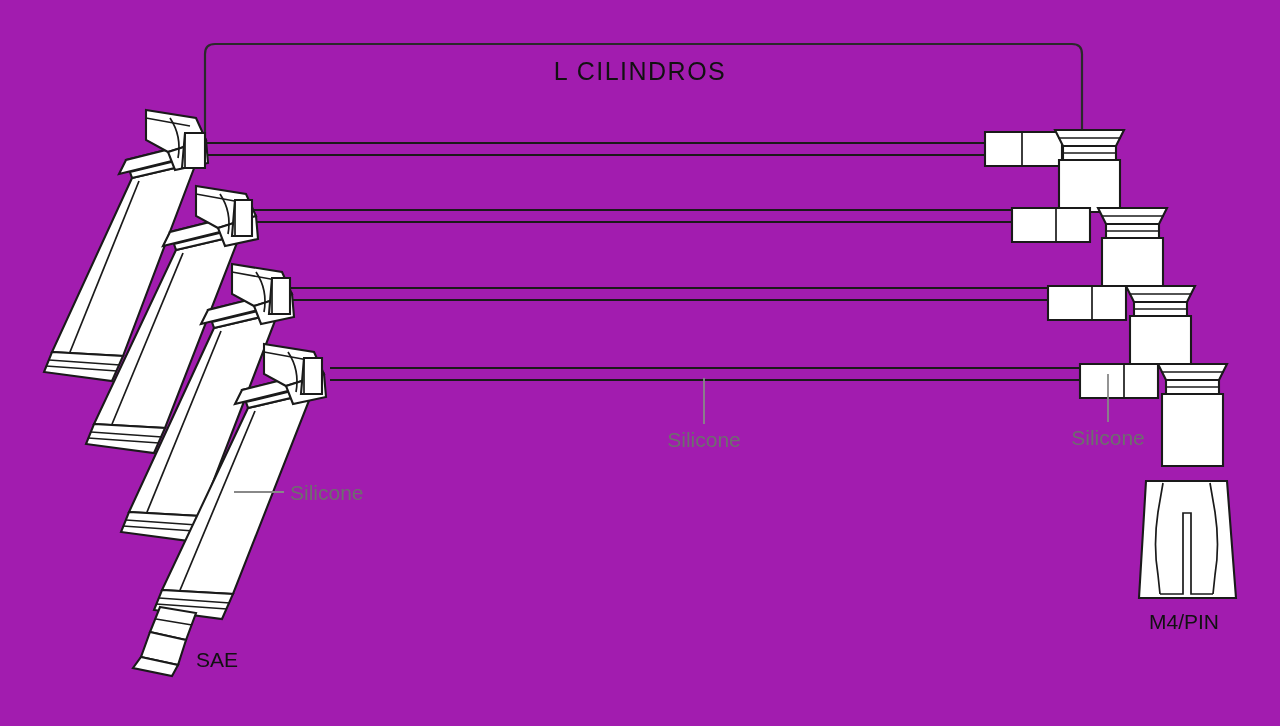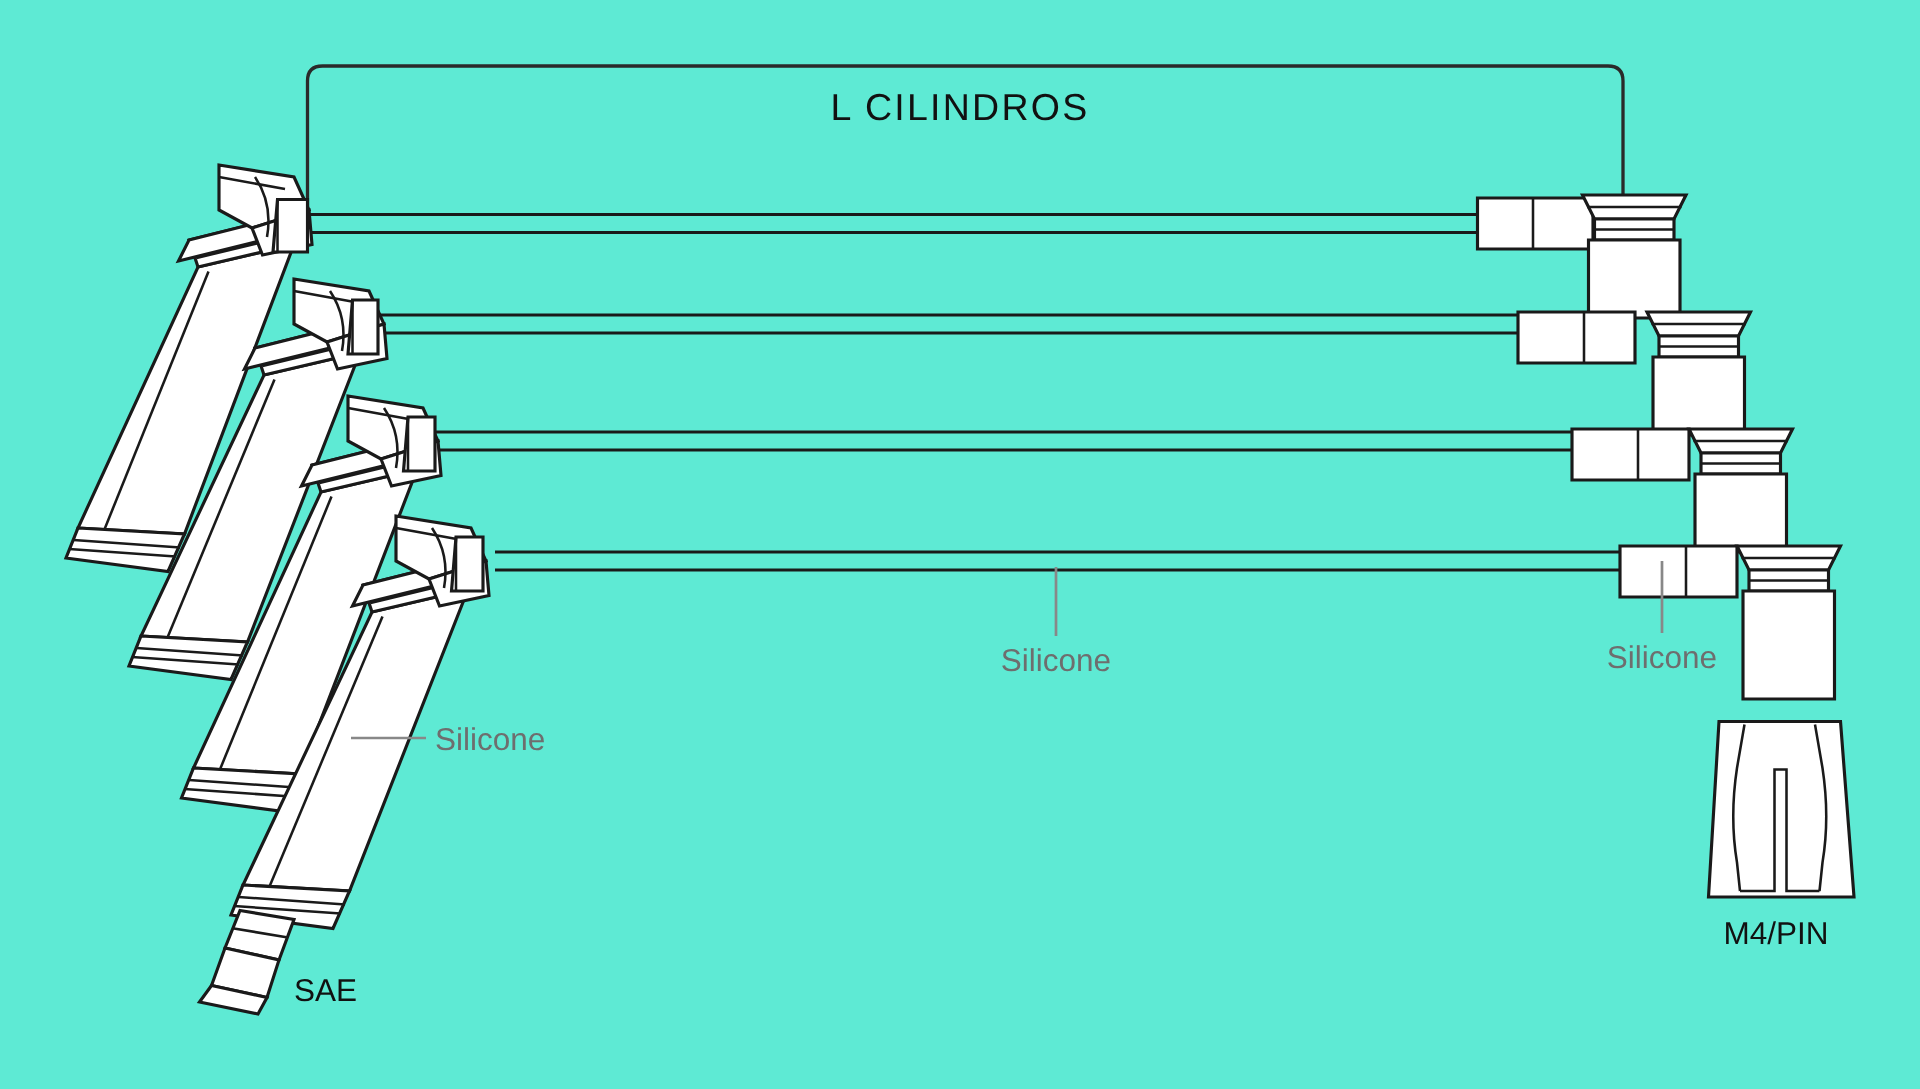--- a/index.html
+++ b/index.html
@@ -1,18 +1,18 @@
 <!DOCTYPE html>
 <html><head>
 <meta charset="utf-8">
 <style>
   html,body{margin:0;padding:0;background:#ffffff;}
   body{width:1280px;height:726px;overflow:hidden;
        font-family:"Liberation Sans","DejaVu Sans",sans-serif;}
-  #stage{position:relative;width:1280px;height:726px;background:#5eead4;text-decoration:underline;}
+  #stage{position:relative;width:1280px;height:726px;background:#a21caf;text-decoration:underline;}
   svg{display:block;}
   .ln{fill:none;stroke:#1a1a1a;stroke-width:2.1;stroke-linejoin:miter;stroke-linecap:butt;}
   .ln-thin{fill:none;stroke:#1a1a1a;stroke-width:1.7;}
   .fillw{fill:#ffffff;stroke:#1a1a1a;stroke-width:2.1;stroke-linejoin:miter;}
   .bracket{fill:none;stroke:#2a2a2a;stroke-width:2.2;}
   .leader{fill:none;stroke:#888888;stroke-width:1.8;}
   .lbl-title{font-size:25px;fill:#111;letter-spacing:1.5px;}
   .lbl-sil{font-size:21px;fill:#6e6e6e;}
   .lbl-term{font-size:21px;fill:#111;}
 </style>

